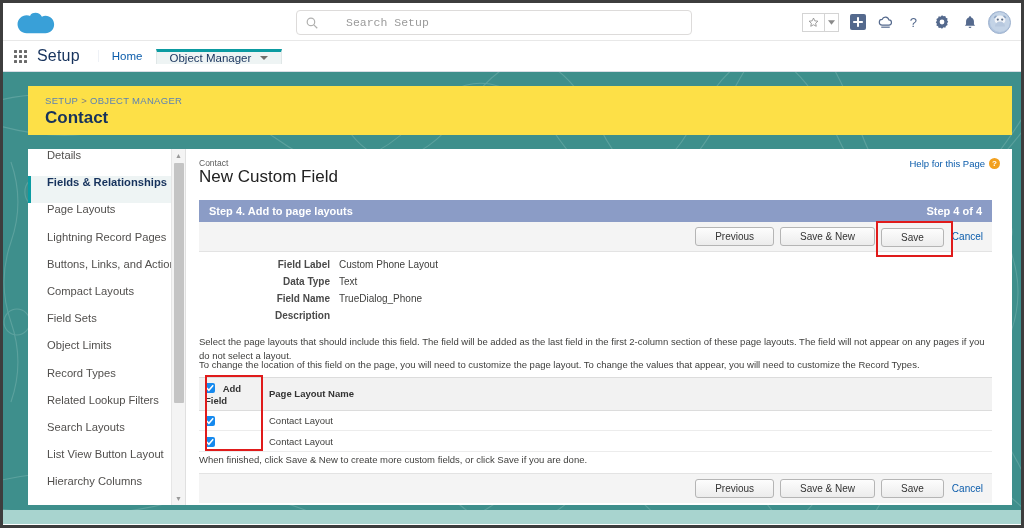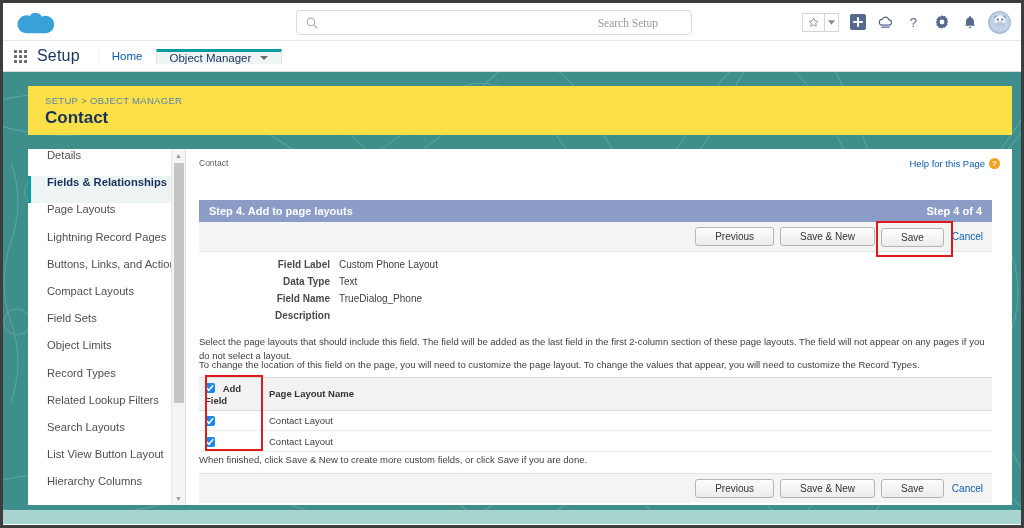--- a/index.html
+++ b/index.html
@@ -29,22 +29,22 @@
 
   .search-wrap {
     position: absolute; left: 293px; top: 7px;
     width: 396px; height: 25px;
     background: #fff; border: 1px solid #dddbda; border-radius: 4px;
     display: flex; align-items: center;
   }
   .search-ico { margin-left: 9px; width: 12px; height: 12px; opacity: .55; }
   .search-input {
     border: 0; outline: 0; background: transparent;
-    margin-left: 10px; font-size: 11.5px; color: #3e3e3c;
-    font-family: Liberation Serif, serif; width: 330px; text-align: right;
+    margin-left: 28px; font-size: 11.5px; color: #3e3e3c;
+    font-family: Liberation Mono, monospace; width: 330px;
   }
   .search-input::placeholder { color: #9a9a9a; }
 
   .gh-right {
     position: absolute; right: 10px; top: 0; height: 38px;
     display: flex; align-items: center; gap: 9px;
   }
   .fav-group { display: flex; align-items: stretch; height: 19px; }
   .fav-btn, .fav-caret {
     border: 1px solid #d4d4d4; background: #fff;
@@ -428,20 +428,21 @@
 
         <div class="side-scroll">
           <div class="sc-arrow">▲</div>
           <div class="sc-thumb"></div>
           <div class="sc-arrow" style="position:absolute;bottom:0;width:100%;">▼</div>
         </div>
       </div>
 
       <div class="main">
         <div class="m-sub">Contact</div>
+        <div class="m-title">New Custom Field</div>
 
         <div class="help-link">
           <span>Help for this Page</span>
           <span class="help-q">?</span>
         </div>
 
         <div class="step-bar">
           <span>Step 4. Add to page layouts</span>
           <span>Step 4 of 4</span>
         </div>

